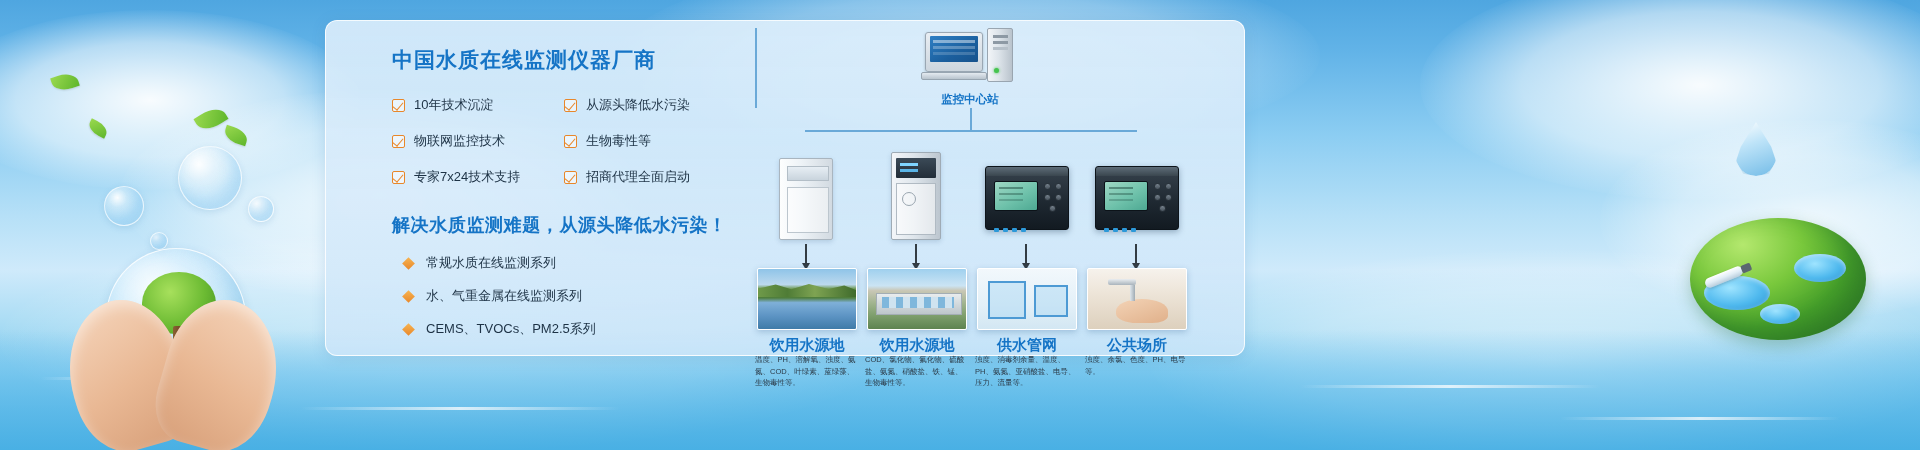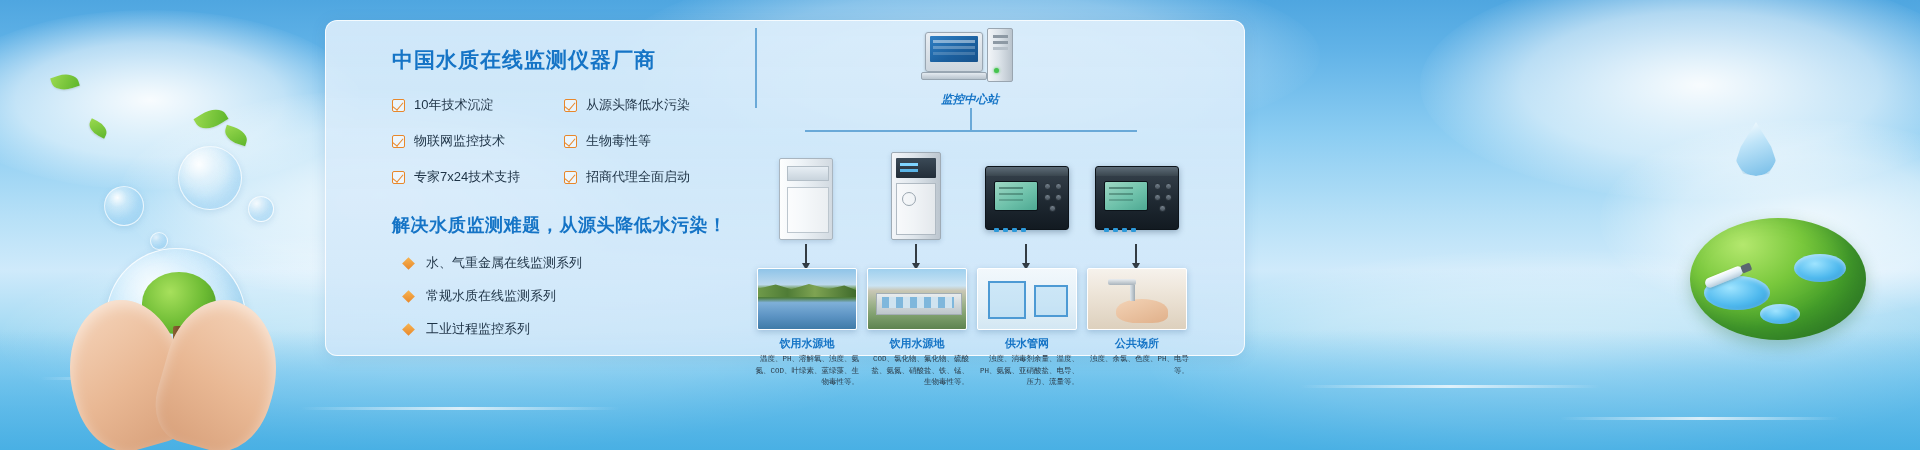--- a/index.html
+++ b/index.html
@@ -226,21 +226,21 @@
     content: ""; position: absolute; left: 5px; top: 6px; width: 15px; height: 3px;
     background: #8d99a4; box-shadow: 0 6px 0 #8d99a4, 0 12px 0 #b6c0c9;
   }
   .tower-led {
     position: absolute; left: 6px; bottom: 8px; width: 5px; height: 5px;
     border-radius: 50%; background: #46c44f; box-shadow: 0 0 3px #46c44f;
   }
 
   .center-label {
     position: absolute; left: 130px; top: 64px; width: 170px;
-    text-align: center; font-size: 11.5px; font-weight: bold; color: #1574c6; font-style: italic;
+    text-align: center; font-size: 11.5px; font-weight: bold; color: #1574c6;
   }
 
   
   .conn { position: absolute; background: #6aa9d8; }
   .v-stem  { left: 215px; top: 80px;  width: 1.5px; height: 22px; }
   .h-bar   { left: 50px;  top: 102px; width: 332px; height: 1.5px; }
   .drop    { width: 1.5px; height: 20px; top: 102px; background: #6aa9d8; }
   .drop.d1 { left: 50px; }  .drop.d2 { left: 160px; }
   .drop.d3 { left: 271px; } .drop.d4 { left: 382px; }
 
@@ -391,25 +391,25 @@
     background: linear-gradient(to right, #dfe6eb, #9fabb4);
   }
   .ph-hand {
     position: absolute; left: 28px; bottom: 6px; width: 52px; height: 24px;
     background: linear-gradient(160deg, #f3d3b6 0%, #e0b08a 100%);
     border-radius: 50% 50% 30% 40%;
   }
 
   .cat-title {
     position: absolute; top: 186px; left: 0; width: 104px;
-    text-align: center; font-size: 11px; font-weight: bold; color: #1574c6;
+    text-align: center; font-size: 15px; font-weight: bold; color: #1574c6;
   }
   .cat-desc {
     position: absolute; top: 204px; left: 0; width: 104px;
-    font-size: 7.5px; line-height: 1.55; color: #2b3a47; text-align: right; font-family: Liberation Mono, monospace;
+    font-size: 7.5px; line-height: 1.55; color: #2b3a47; text-align: left;
   }
 </style>
 </head>
 <body>
 
 <div id="banner">
 
   <div class="cloud c1"></div>
   <div class="cloud c2"></div>
   <div class="cloud c3"></div>
@@ -486,29 +486,29 @@
           <span>招商代理全面启动</span>
         </div>
 
       </div>
 
       <div class="headline2">解决水质监测难题，从源头降低水污染！</div>
 
       <div class="bullet-list">
         <div class="bullet-item">
           <span class="diamond"></span>
-          <span>水、气重金属在线监测系列</span>
+          <span>常规水质在线监测系列</span>
         </div>
         <div class="bullet-item">
           <span class="diamond"></span>
-          <span>常规水质在线监测系列</span>
+          <span>水、气重金属在线监测系列</span>
         </div>
         <div class="bullet-item">
           <span class="diamond"></span>
-          <span>工业过程监控系列</span>
+          <span>CEMS、TVOCs、PM2.5系列</span>
         </div>
       </div>
 
     </div>
   </div>
 
   <div id="diagram">
 
     <div class="pc-wrap">
       <div class="monitor">

